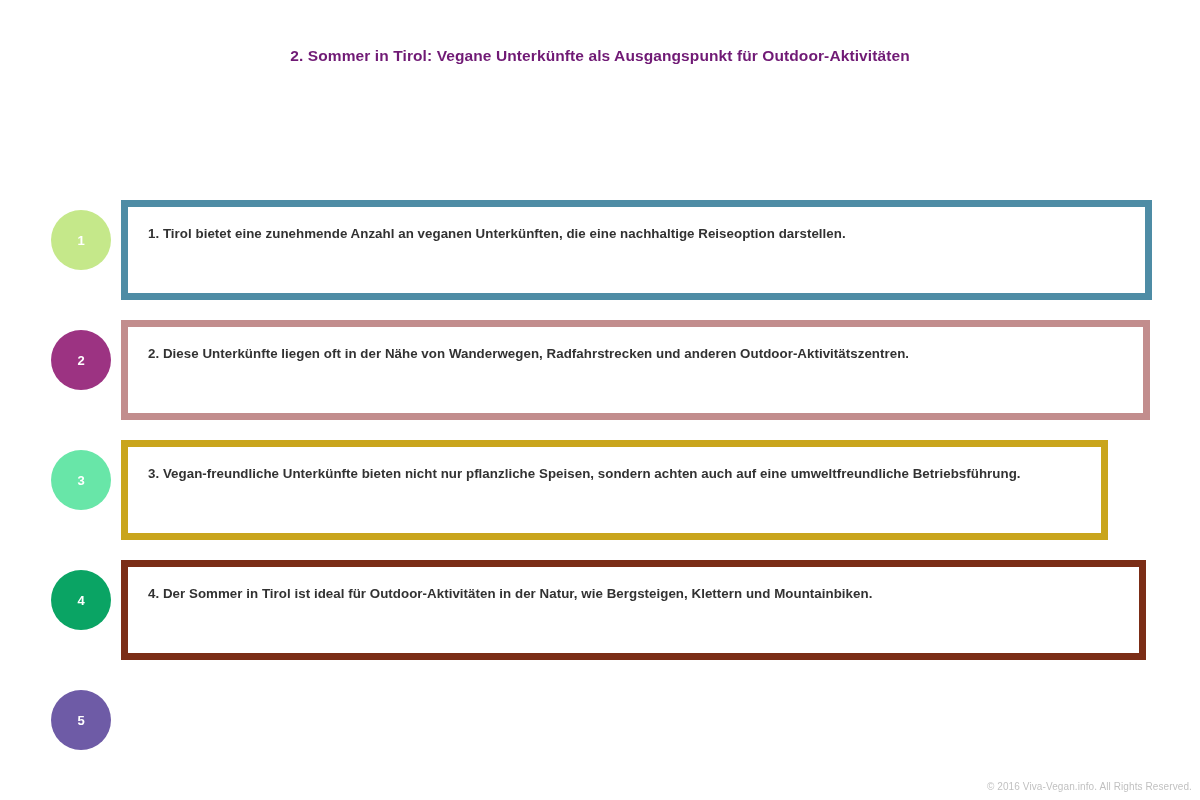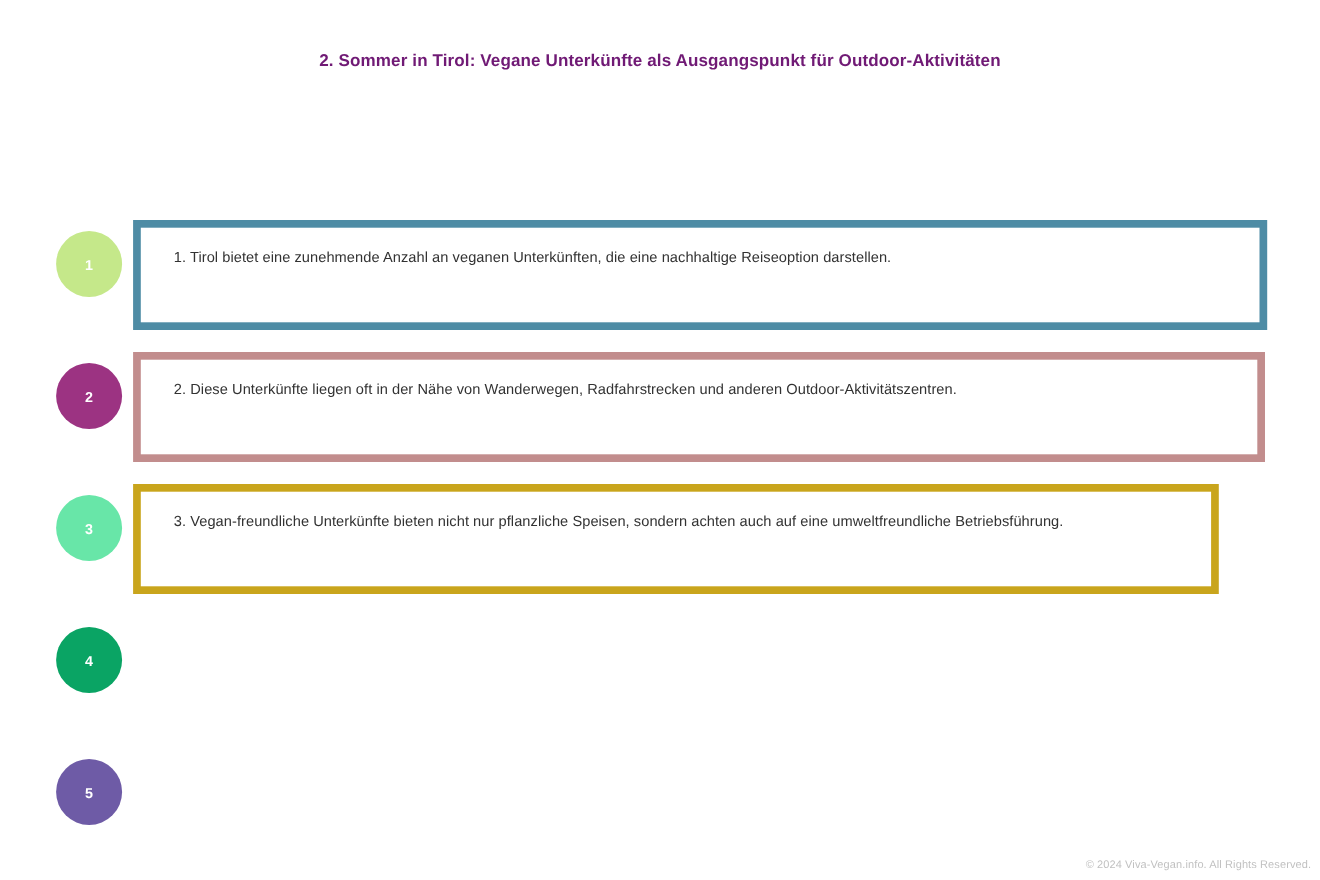--- a/index.html
+++ b/index.html
@@ -64,25 +64,25 @@
     left: 121px;
     top: 0px;
     height: 100px;
     background: #ffffff;
     box-sizing: border-box;
     display: block;
   }
 
   .text-box .inner {
     position: absolute;
-    left: 30px;
+    left: 20px;
     right: 14px;
     top: 17px;
     font-size: 13.3px;
-    font-weight: normal;
+    font-weight: bold;
     color: #323232;
     line-height: 1.52;
     letter-spacing: 0.05px;
   }
 
   #watermark {
     position: absolute;
     right: 8px;
     bottom: 8px;
     font-size: 10px;
@@ -121,23 +121,26 @@
           <span>3</span>
         </div>
         <div class="text-box" style="width: 987px; border: 7px solid rgb(201, 165, 28);">
           <div class="inner">3. Vegan-freundliche Unterkünfte bieten nicht nur pflanzliche Speisen, sondern achten auch auf eine umweltfreundliche Betriebsführung.</div>
         </div>
       </div>
       <div class="row" style="top: 560px;">
         <div class="bullet-circle" style="background: rgb(10, 164, 100);">
           <span>4</span>
         </div>
+        <div class="text-box" style="width: 1025px; border: 7px solid rgb(123, 45, 22);">
+          <div class="inner">4. Der Sommer in Tirol ist ideal für Outdoor-Aktivitäten in der Natur, wie Bergsteigen, Klettern und Mountainbiken.</div>
+        </div>
       </div>
       <div class="row" style="top: 680px;">
         <div class="bullet-circle" style="background: rgb(110, 91, 166);">
           <span>5</span>
         </div>
       </div>
     </div>
 
-  <div id="watermark">© 2024 Viva-Vegan.info. All Rights Reserved.</div>
+  <div id="watermark">© 2016 Viva-Vegan.info. All Rights Reserved.</div>
 
 </div>
 
 </body></html>

